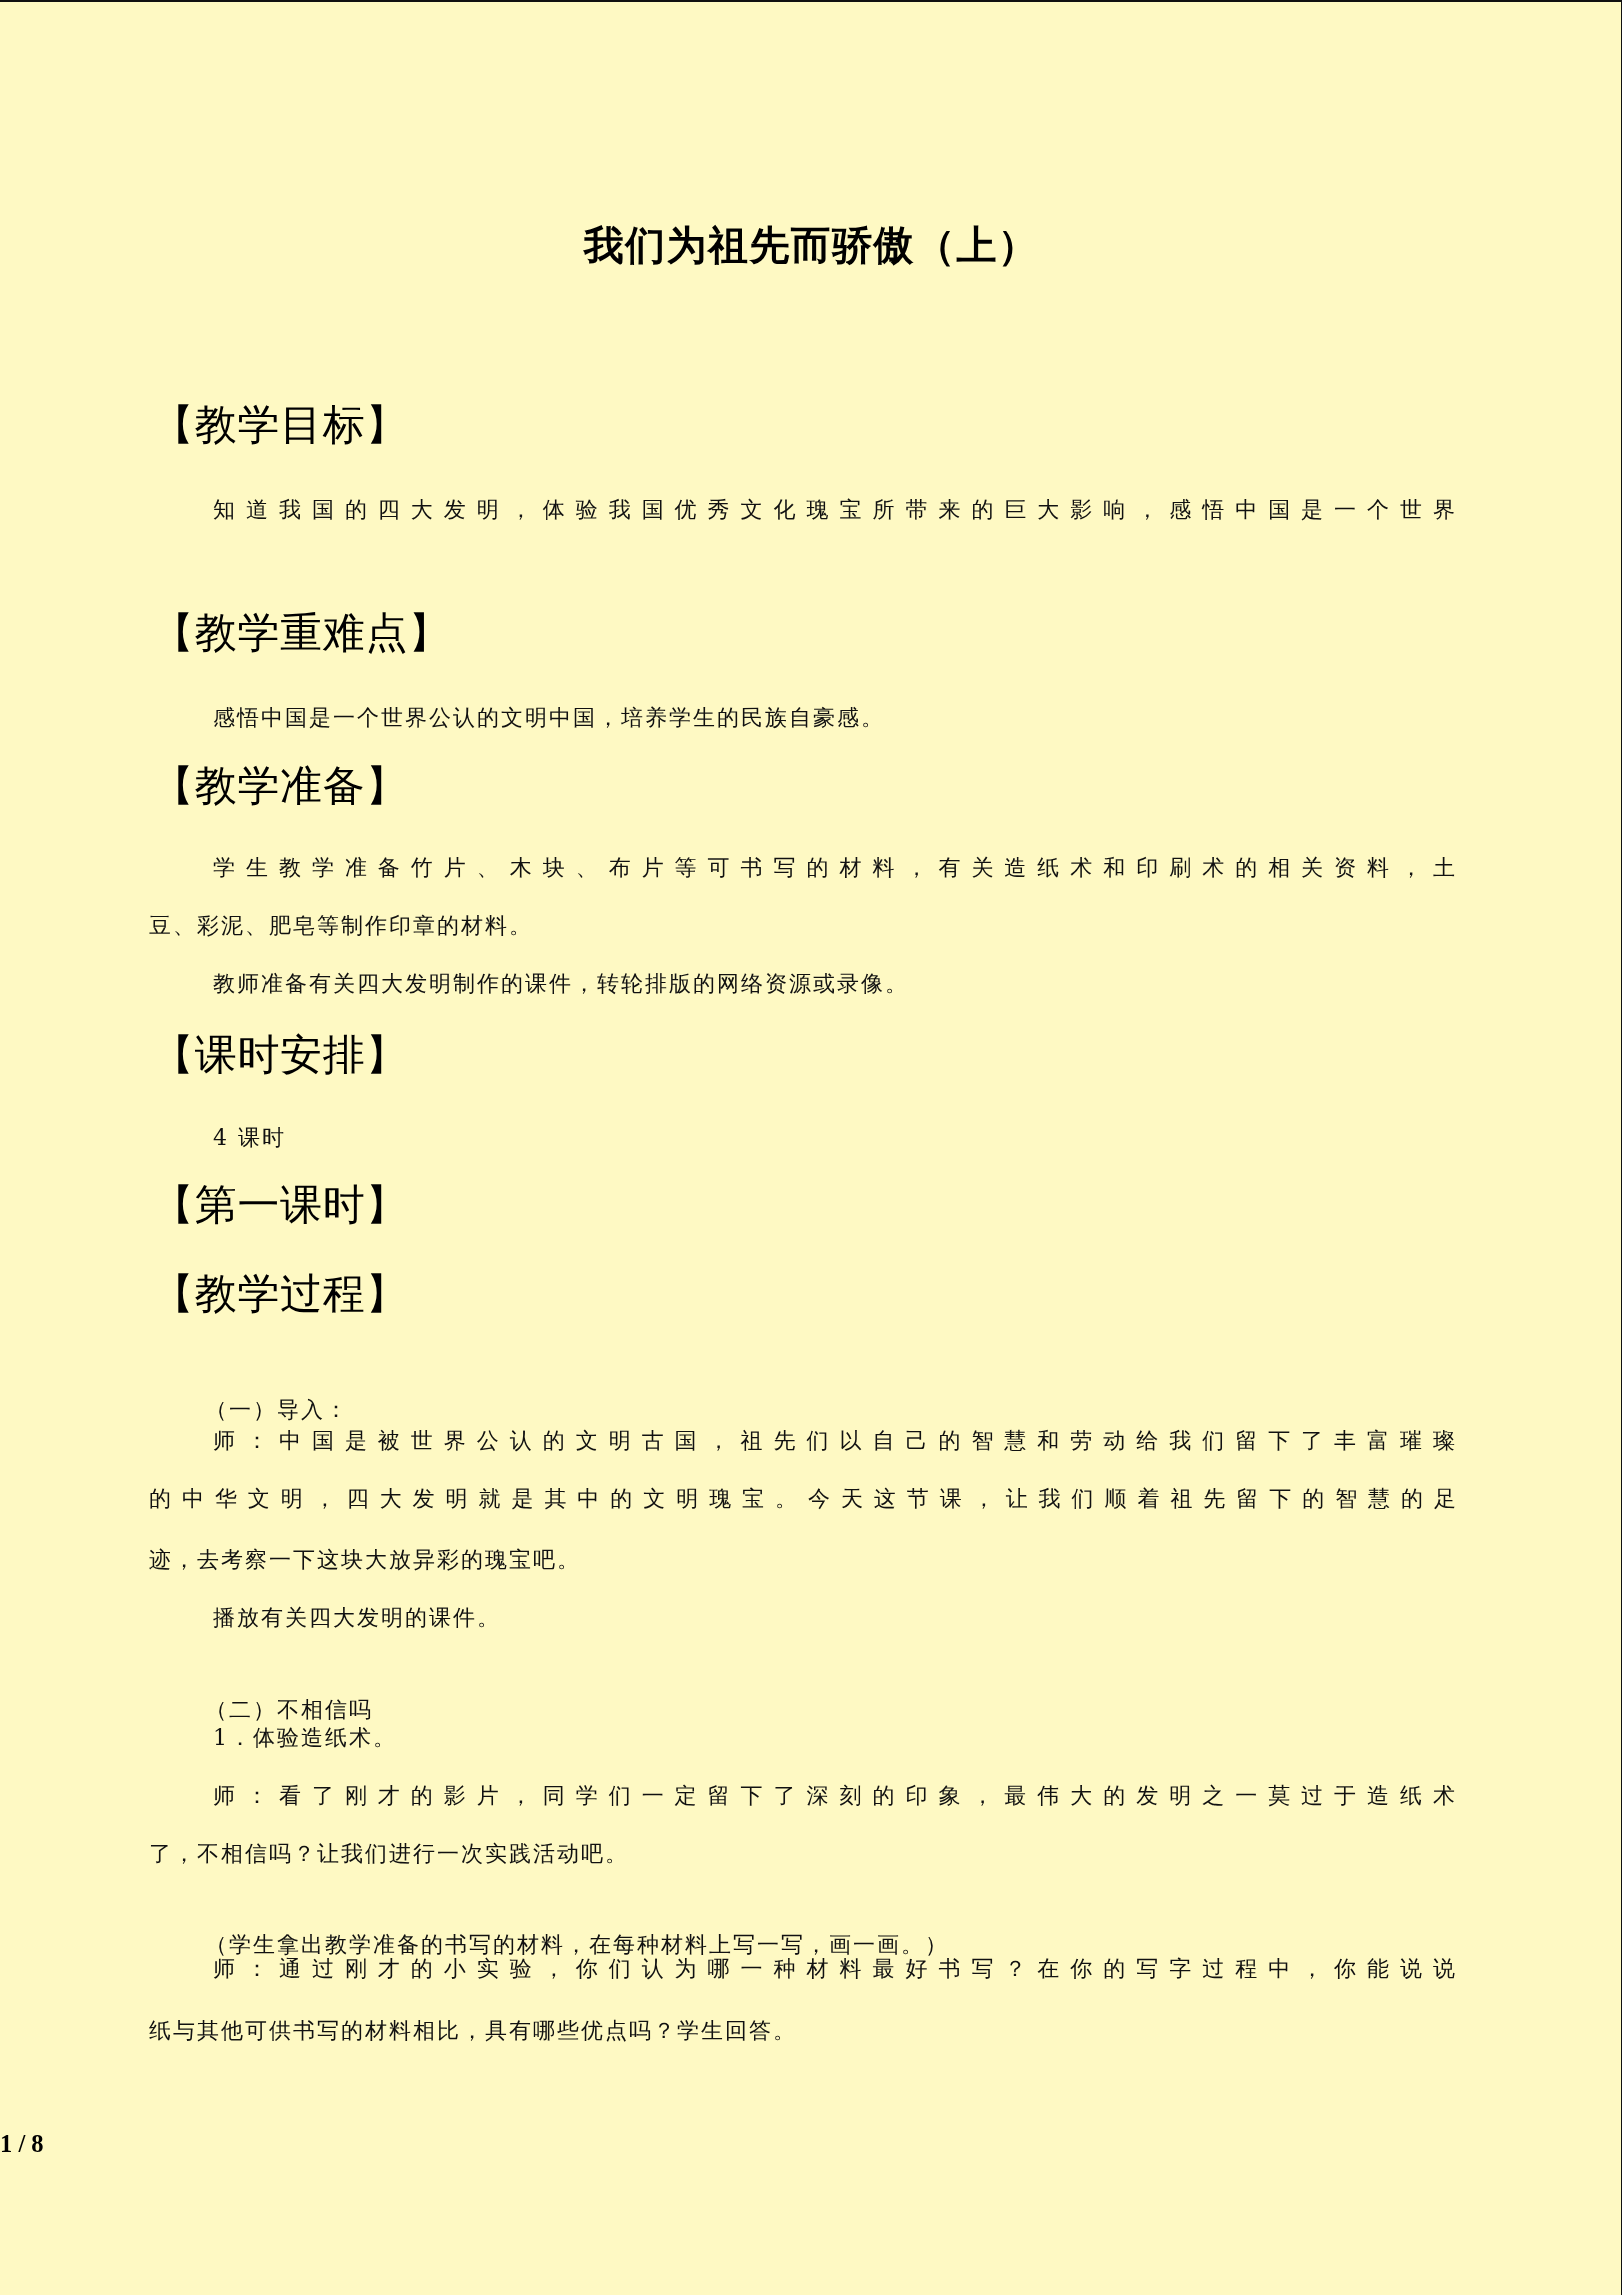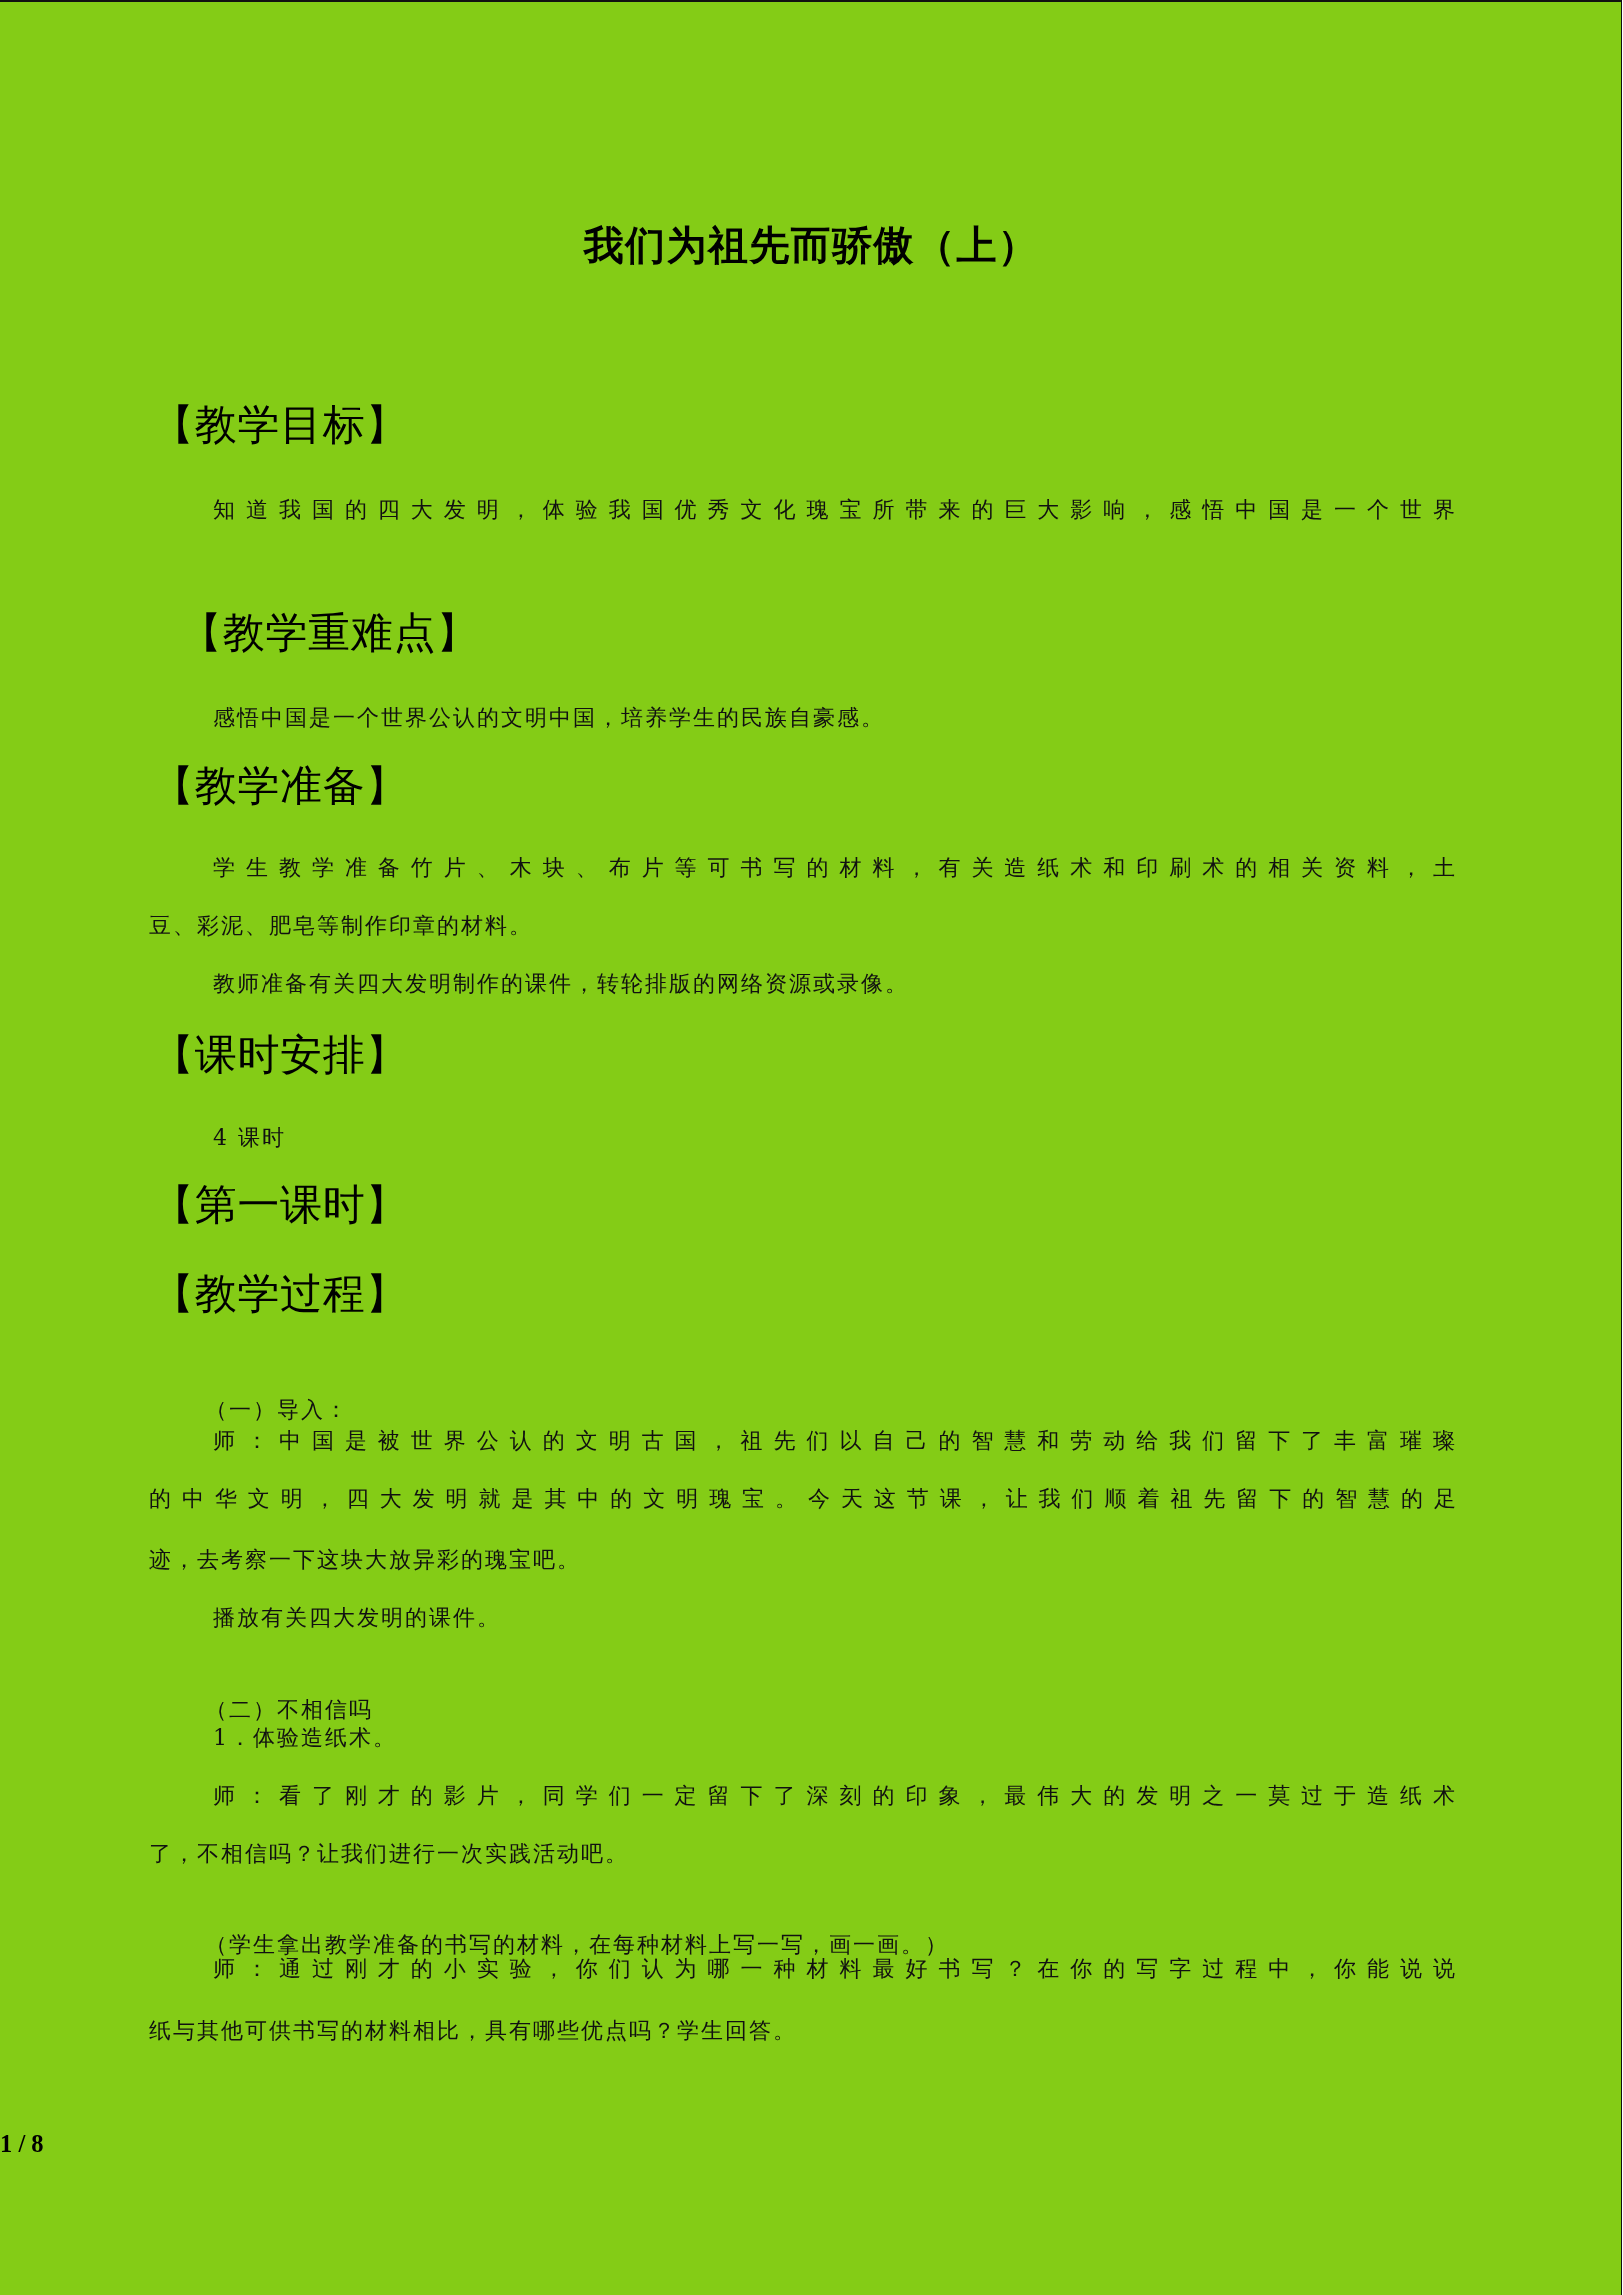--- a/index.html
+++ b/index.html
@@ -1,19 +1,19 @@
 <!DOCTYPE html>
 <html style="font-size:11px"><head>
 <meta charset="utf-8">
 <style>
   html, body { margin: 0; padding: 0; background: #ffffff; }
   body { width: 1623px; height: 2295px; position: relative; overflow: hidden; }
   .page {
     position: absolute; left: 0; top: 0; width: 1622px; height: 2295px;
-    background: #84cc16; border-top: 2px solid #111; border-right: 1.4px solid #111;
+    background: #fef9c3; border-top: 2px solid #111; border-right: 1.4px solid #111;
     box-sizing: border-box;
   }
   .line {
     position: absolute; left: 149px; width: 1309px;
     font-family: "DejaVu Serif", "Liberation Serif", serif;
     font-size: 22px; line-height: 41px; color: #111; white-space: nowrap;
     letter-spacing: 2px;
   }
   .indent { left: 213px; width: 1244px; }
   .indent-paren { left: 205px; margin-top: 34px; }
@@ -38,21 +38,21 @@
 </head>
 <body>
 
 <div class="page">
 
   <div class="title">我们为祖先而骄傲（上）</div>
 
   <div class="heading" style="top:399px;">【教学目标】</div>
   <div class="line indent justify" style="top:487px;">知道我国的四大发明，体验我国优秀文化瑰宝所带来的巨大影响，感悟中国是一个世界</div>
 
-  <div class="heading" style="top:607px;margin-left:28px;">【教学重难点】</div>
+  <div class="heading" style="top:607px;">【教学重难点】</div>
   <div class="line indent" style="top:695px;">感悟中国是一个世界公认的文明中国，培养学生的民族自豪感。</div>
 
   <div class="heading" style="top:760px;">【教学准备】</div>
   <div class="line indent justify" style="top:845px;">学生教学准备竹片、木块、布片等可书写的材料，有关造纸术和印刷术的相关资料，土</div>
   <div class="line" style="top:903px;">豆、彩泥、肥皂等制作印章的材料。</div>
   <div class="line indent" style="top:961px;">教师准备有关四大发明制作的课件，转轮排版的网络资源或录像。</div>
 
   <div class="heading" style="top:1029px;">【课时安排】</div>
   <div class="line indent" style="top:1115px;">4 课时</div>
 

